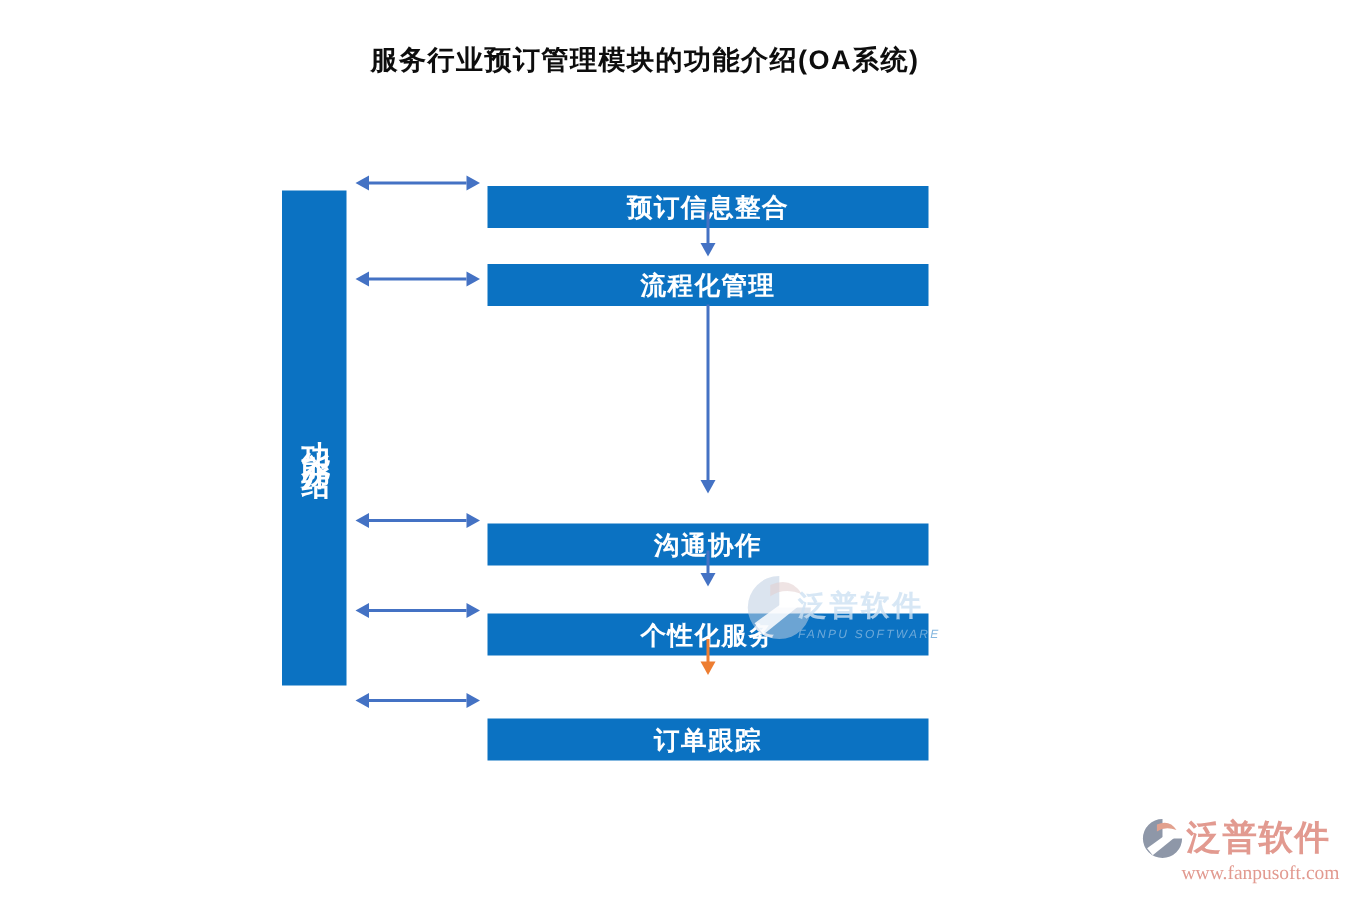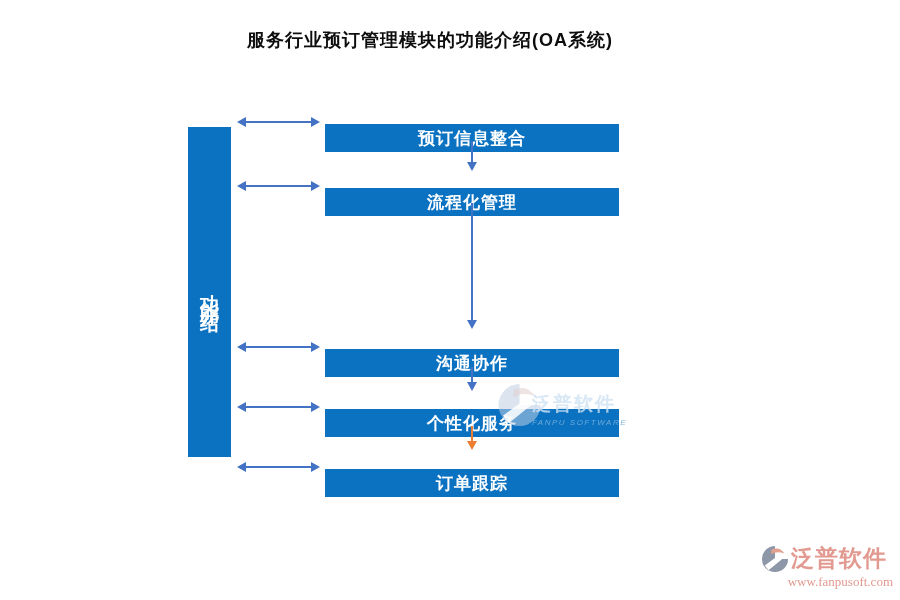--- a/index.html
+++ b/index.html
@@ -84,24 +84,24 @@
 
 <div class="stage">
 
   <div class="title">服务行业预订管理模块的功能介绍(OA系统)</div>
 
   <div class="side-bar">
     <span class="v-label">功能介绍</span>
   </div>
 
   <div class="flow-node" style="top:108px">预订信息整合</div>
-  <div class="flow-node" style="top:172px">流程化管理</div>
+  <div class="flow-node" style="top:160px">流程化管理</div>
   <div class="flow-node" style="top:333px">沟通协作</div>
   <div class="flow-node" style="top:393px">个性化服务</div>
-  <div class="flow-node" style="top:453px">订单跟踪</div>
+  <div class="flow-node" style="top:463px">订单跟踪</div>
 
   <div class="h-arrow" style="top:121px"></div>
   <div class="h-arrow" style="top:185px"></div>
   <div class="h-arrow" style="top:346px"></div>
   <div class="h-arrow" style="top:406px"></div>
   <div class="h-arrow" style="top:466px"></div>
 
   <div class="v-arrow" style="top:141px;height:22px"></div>
   <div class="v-arrow" style="top:203px;height:118px"></div>
   <div class="v-arrow" style="top:367px;height:16px"></div>

